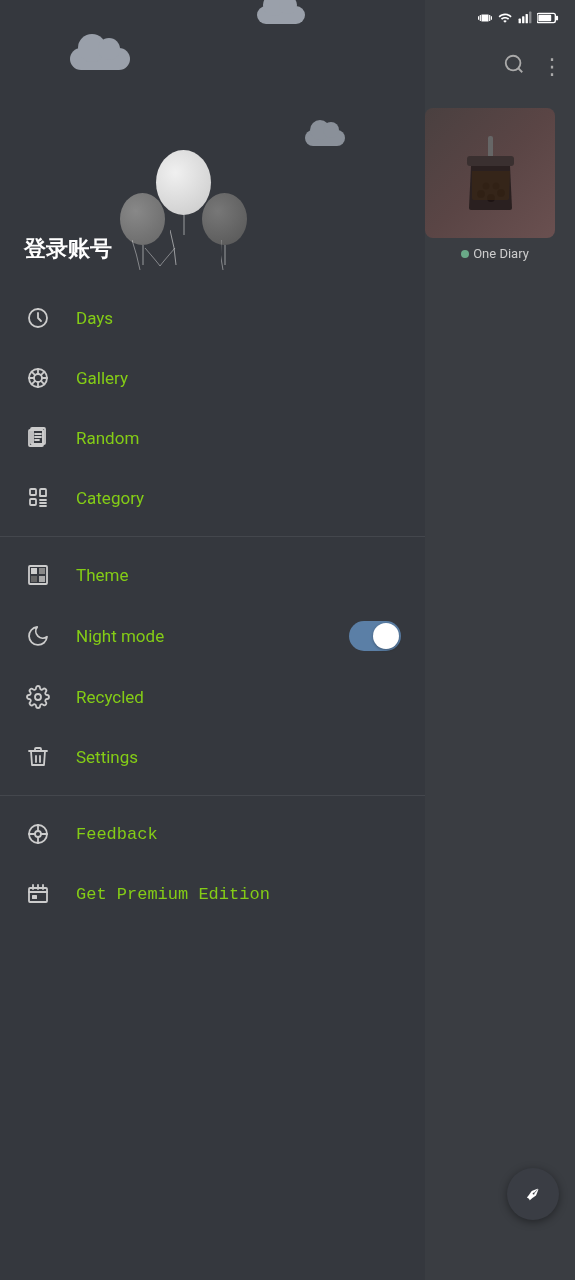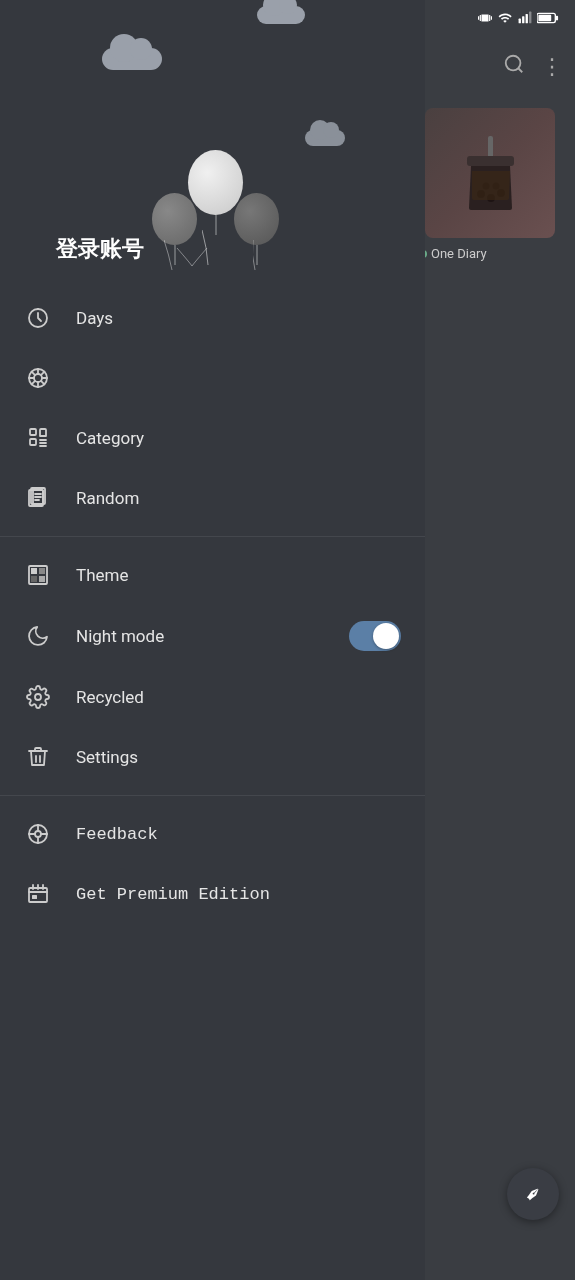--- a/index.html
+++ b/index.html
@@ -84,21 +84,21 @@
       justify-content: center;
     }
 
     .diary-label {
       color: #ccc;
       font-size: 13px;
       text-align: center;
       padding: 8px 4px;
       display: flex;
       align-items: center;
-      justify-content: flex-start;
+      justify-content: center;
       gap: 4px;
     }
     .diary-dot {
       width: 8px;
       height: 8px;
       border-radius: 50%;
       background: #6aaa88;
       display: inline-block;
     }
 
@@ -134,21 +134,20 @@
       background: #35383e;
       z-index: 20;
     }
 
     
     .drawer-header {
       height: 280px;
       background: #35383e;
       position: relative;
       padding: 36px 16px 16px;
-      margin-left: 32px;
     }
 
     
     .cloud {
       position: absolute;
       background: #9aa0aa;
       border-radius: 50px;
     }
     .cloud::before, .cloud::after {
       content: '';
@@ -292,21 +291,21 @@
       width: 24px;
       height: 24px;
       fill: none;
       stroke: #ccc;
       stroke-width: 1.8;
       stroke-linecap: round;
       stroke-linejoin: round;
     }
 
     .menu-label {
-      color: #e5e5e5;
+      color: #84cc16;
       font-size: 17px;
       flex: 1;
     }
 
     
     .toggle {
       width: 52px;
       height: 30px;
       border-radius: 15px;
       background: #5b7fa6;
@@ -496,51 +495,52 @@
           <circle cx="12" cy="12" r="9"></circle>
           <circle cx="12" cy="12" r="4"></circle>
           <line x1="3" y1="12" x2="8" y2="12"></line>
           <line x1="16" y1="12" x2="21" y2="12"></line>
           <line x1="12" y1="3" x2="12" y2="8"></line>
           <line x1="12" y1="16" x2="12" y2="21"></line>
 
           <path d="M5.6 5.6 L8.8 8.8 M15.2 15.2 L18.4 18.4 M5.6 18.4 L8.8 15.2 M15.2 8.8 L18.4 5.6"></path>
         </svg>
       </div>
+      <span class="menu-label">Gallery</span>
+    </div>
+
+    <div class="menu-item">
+      <div class="menu-icon">
+        <svg viewBox="0 0 24 24" stroke="#ccc" fill="none" stroke-width="1.8">
+          <rect x="3" y="4" width="14" height="16" rx="1"></rect>
+          <rect x="5" y="2" width="14" height="16" rx="1" stroke-dasharray="0"></rect>
+
+          <rect x="7" y="4" width="10" height="14" rx="1"></rect>
+          <line x1="9" y1="8" x2="15" y2="8"></line>
+          <line x1="9" y1="11" x2="15" y2="11"></line>
+          <line x1="9" y1="14" x2="13" y2="14"></line>
+        </svg>
+      </div>
+      <span class="menu-label">Random</span>
     </div>
 
     <div class="menu-item">
       <div class="menu-icon">
         <svg viewBox="0 0 24 24" stroke="#ccc" fill="none" stroke-width="1.8">
           <path d="M5 3h4a1 1 0 011 1v4a1 1 0 01-1 1H5a1 1 0 01-1-1V4a1 1 0 011-1z"></path>
           <path d="M5 13h4a1 1 0 011 1v4a1 1 0 01-1 1H5a1 1 0 01-1-1v-4a1 1 0 011-1z"></path>
           <path d="M15 3h4a1 1 0 011 1v6H14V4a1 1 0 011-1z"></path>
           <line x1="14" y1="14" x2="20" y2="14"></line>
           <line x1="14" y1="17" x2="20" y2="17"></line>
           <line x1="14" y1="20" x2="20" y2="20"></line>
 
         </svg>
       </div>
       <span class="menu-label">Category</span>
     </div>
-
-    <div class="menu-item">
-      <div class="menu-icon">
-        <svg viewBox="0 0 24 24" stroke="#ccc" fill="none" stroke-width="1.8">
-          <rect x="3" y="4" width="14" height="16" rx="1"></rect>
-          <rect x="5" y="2" width="14" height="16" rx="1" stroke-dasharray="0"></rect>
-
-          <rect x="7" y="4" width="10" height="14" rx="1"></rect>
-          <line x1="9" y1="8" x2="15" y2="8"></line>
-          <line x1="9" y1="11" x2="15" y2="11"></line>
-          <line x1="9" y1="14" x2="13" y2="14"></line>
-        </svg>
-      </div>
-      <span class="menu-label">Random</span>
-    </div>
   </div>
 
   <div class="menu-section">
     <div class="menu-item">
       <div class="menu-icon">
         <svg viewBox="0 0 24 24" stroke="#ccc" fill="none" stroke-width="1.8">
           <rect x="3" y="3" width="18" height="18" rx="1"></rect>
           <rect x="5" y="5" width="6" height="6" fill="#ccc" stroke="none"></rect>
           <rect x="13" y="5" width="6" height="6" fill="#888" stroke="none"></rect>
           <rect x="5" y="13" width="6" height="6" fill="#666" stroke="none"></rect>

